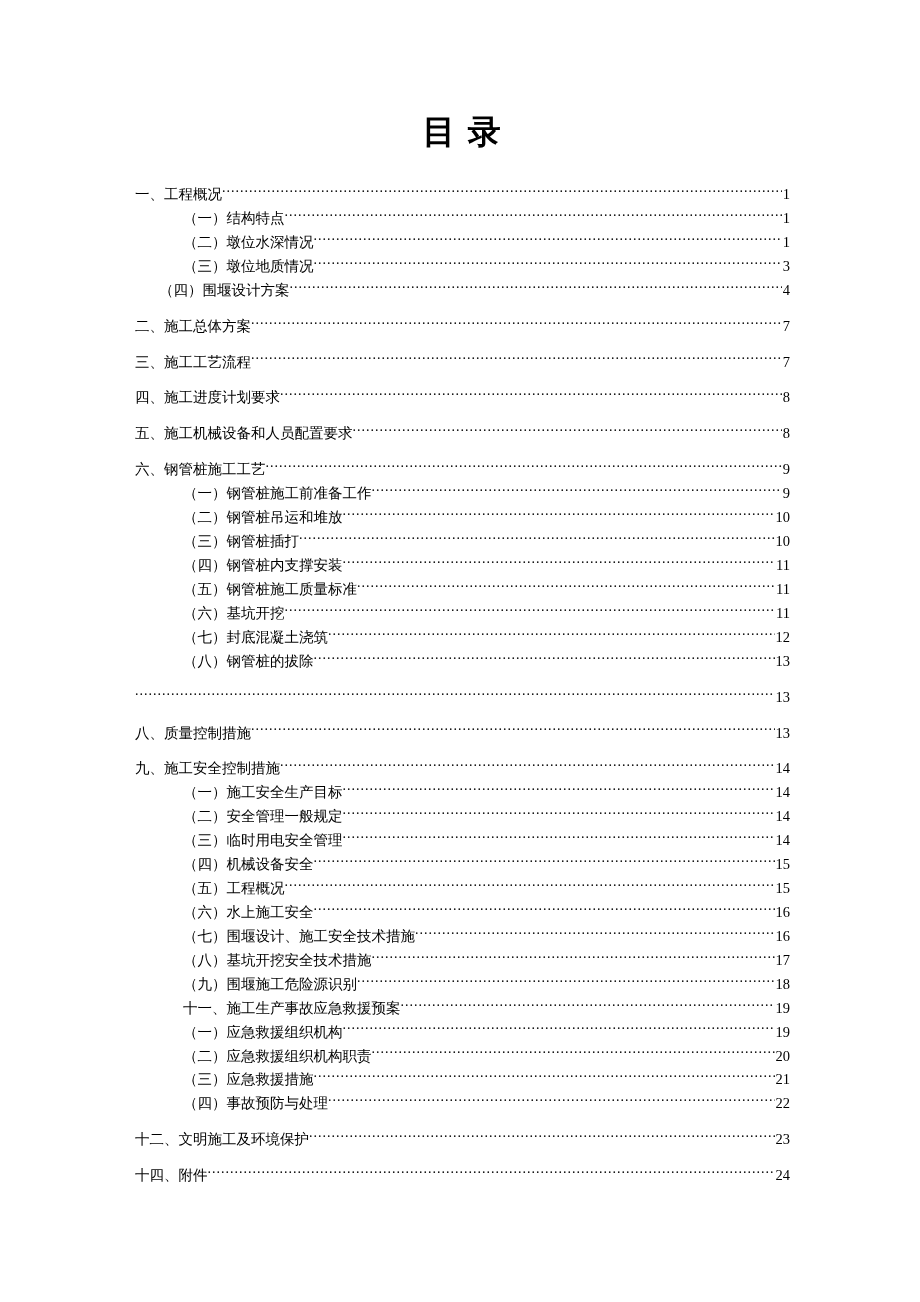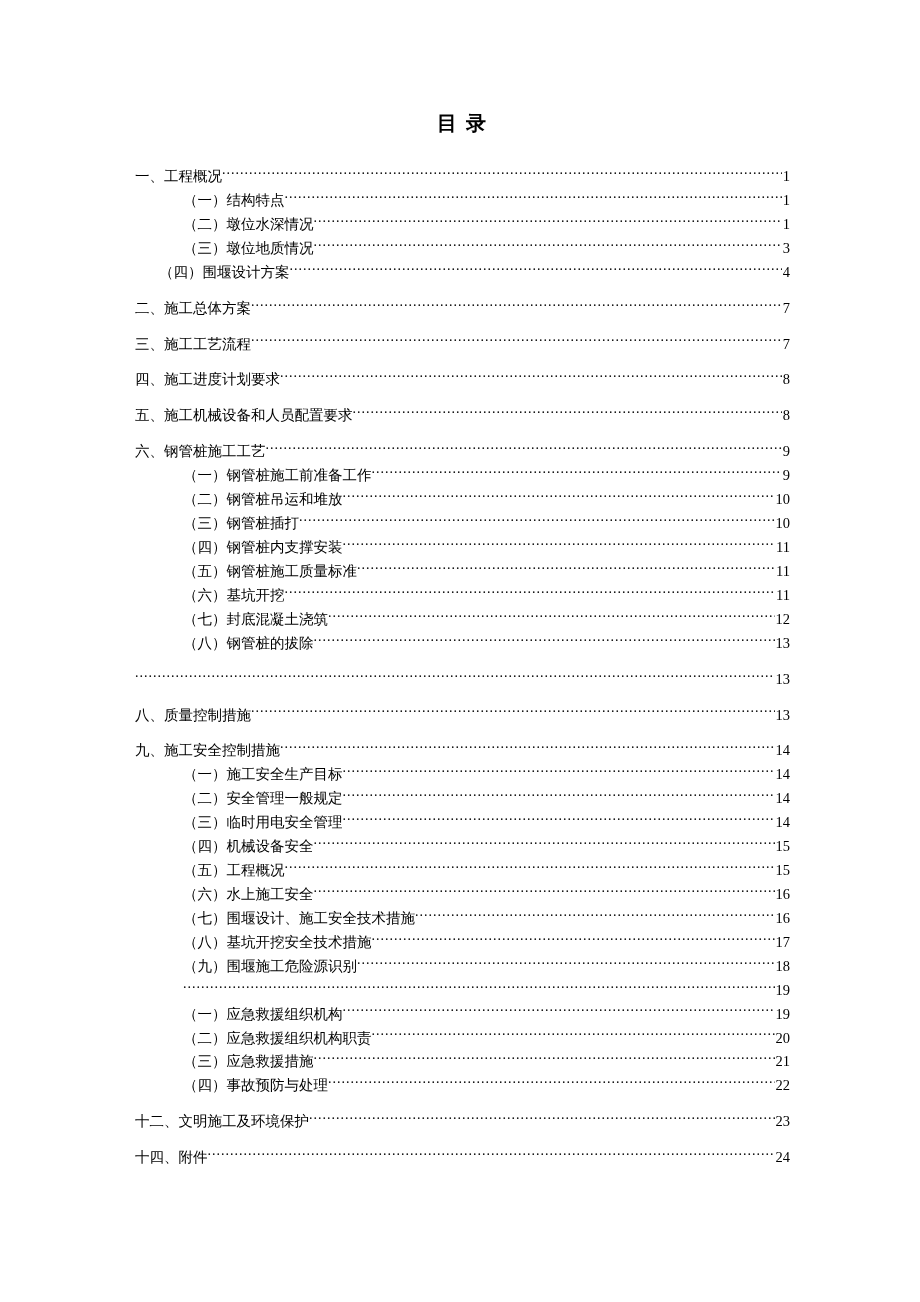--- a/index.html
+++ b/index.html
@@ -10,21 +10,21 @@
     body {
       background: #ffffff;
       font-family: "SimSun", "宋体", serif;
       width: 920px;
       height: 1302px;
       padding: 110px 130px 0 135px;
       color: #000;
     }
     .title {
       text-align: center;
-      font-size: 20px;
+      font-size: 33px;
       font-weight: bold;
       margin-bottom: 28px;
       letter-spacing: 2px;
     }
     .toc {
       font-size: 14.5px;
       line-height: 1.65;
     }
     .toc-row {
       display: flex;
@@ -212,20 +212,21 @@
       <span class="toc-label">（八）基坑开挖安全技术措施</span>
       <span class="toc-dots"></span>
       <span class="toc-page">17</span>
     </div>
     <div class="toc-row level-2">
       <span class="toc-label">（九）围堰施工危险源识别</span>
       <span class="toc-dots"></span>
       <span class="toc-page">18</span>
     </div>
     <div class="toc-row level-2">
+      <span class="toc-label">十一、施工生产事故应急救援预案</span>
       <span class="toc-dots"></span>
       <span class="toc-page">19</span>
     </div>
     <div class="toc-row level-2">
       <span class="toc-label">（一）应急救援组织机构</span>
       <span class="toc-dots"></span>
       <span class="toc-page">19</span>
     </div>
     <div class="toc-row level-2">
       <span class="toc-label">（二）应急救援组织机构职责</span>

